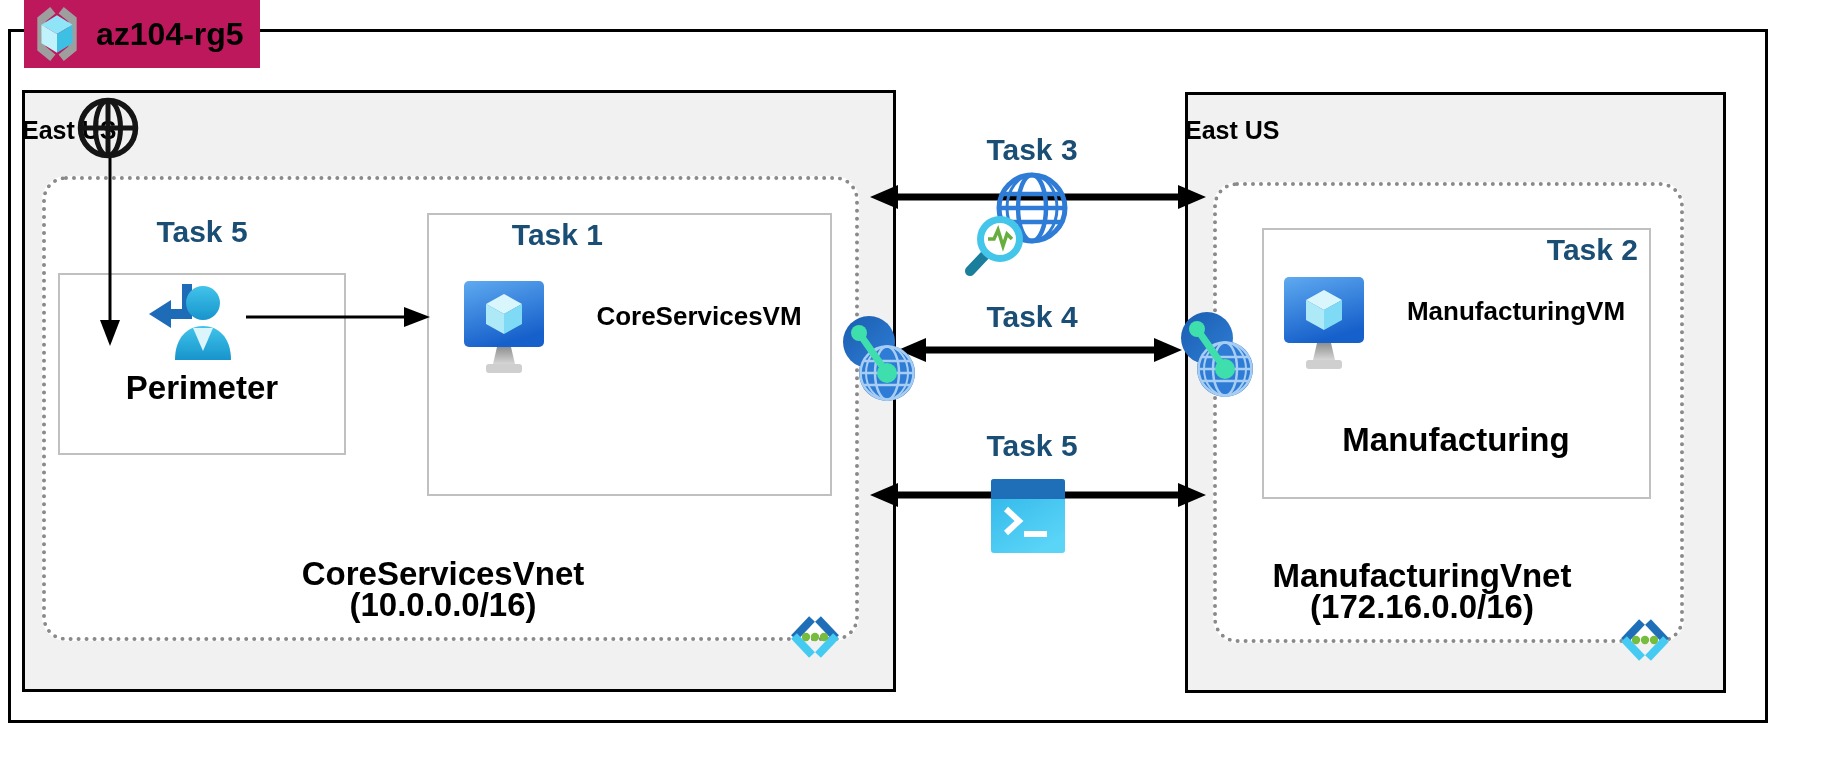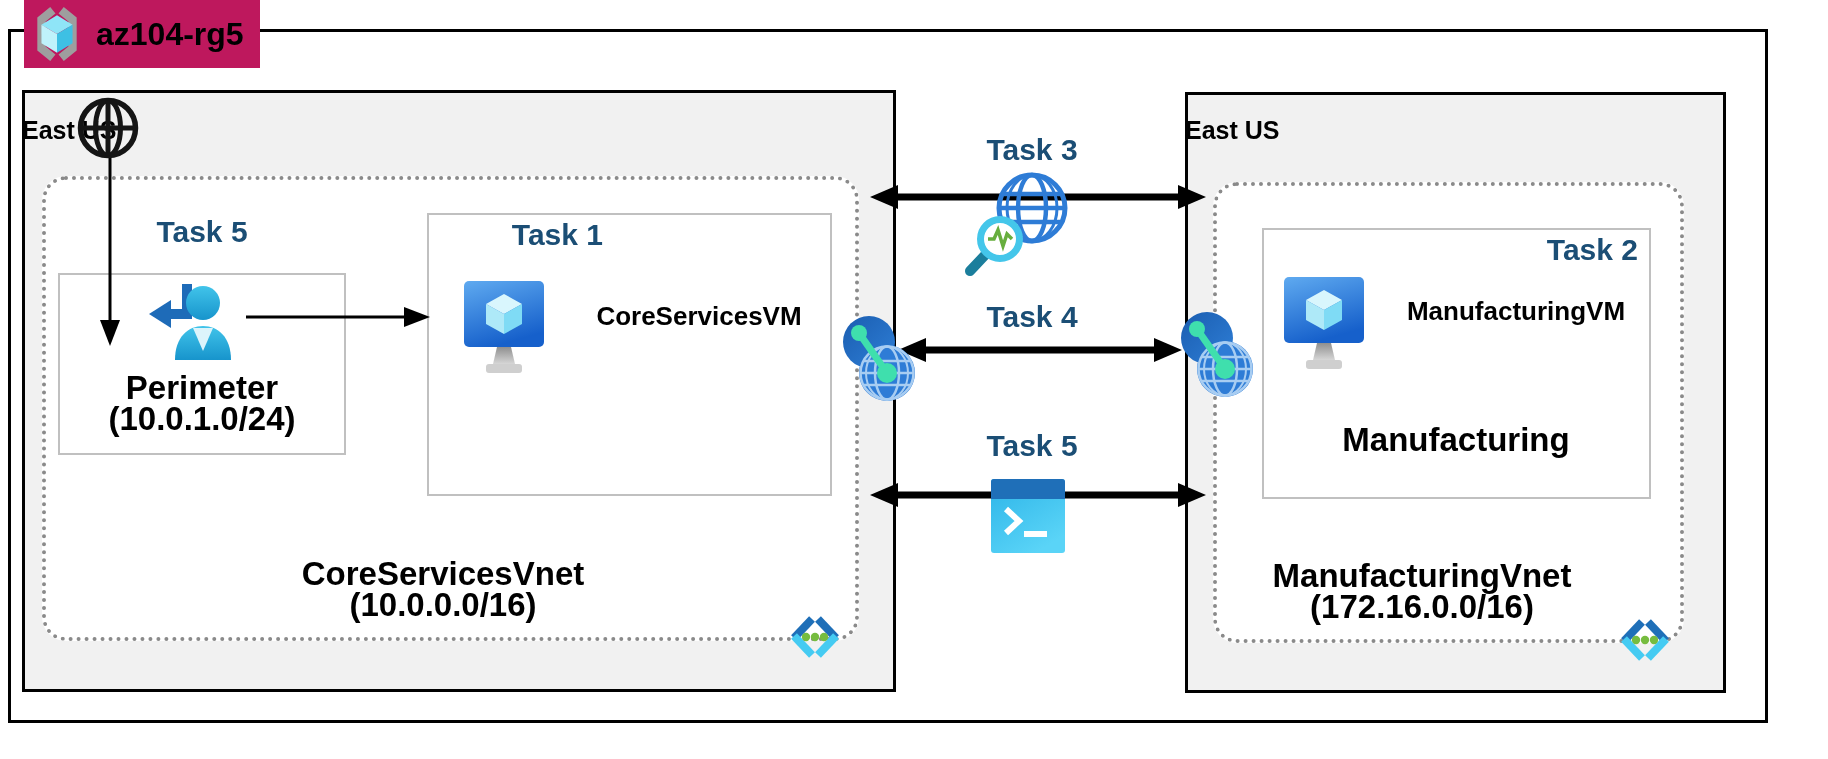--- a/index.html
+++ b/index.html
@@ -96,21 +96,20 @@
     <svg width="88" height="80" viewBox="0 0 88 80">
       <path d="M44,4 V34 H26" fill="none" stroke="#1E6BB8" stroke-width="10"></path>
       <polygon points="6,34 28,20 28,48" fill="#1E6BB8"></polygon>
       <circle cx="60" cy="23" r="17" fill="url(#gPerson)"></circle>
       <path d="M32,80 C32,57 45,46 60,46 C75,46 88,57 88,80 Z" fill="url(#gPerson)"></path>
       <polygon points="50,48 70,48 60,71" fill="#DCF4FB"></polygon>
     </svg>
   </div>
   <div class="abs name2" style="left:52px;top:372px;width:300px;">
     <div>Perimeter</div>
-    <div>(10.0.1.0/24)</div>
   </div>
 
   <div class="abs arrow" style="left:246px;top:303px;">
     <svg width="186" height="28" viewBox="0 0 186 28">
       <line x1="0" y1="14" x2="160" y2="14" stroke="#000" stroke-width="3"></line>
       <polygon points="184,14 158,4 158,24" fill="#000"></polygon>
     </svg>
   </div>
 
   <div class="abs subnet" style="left:427px;top:213px;width:405px;height:283px;"></div>

